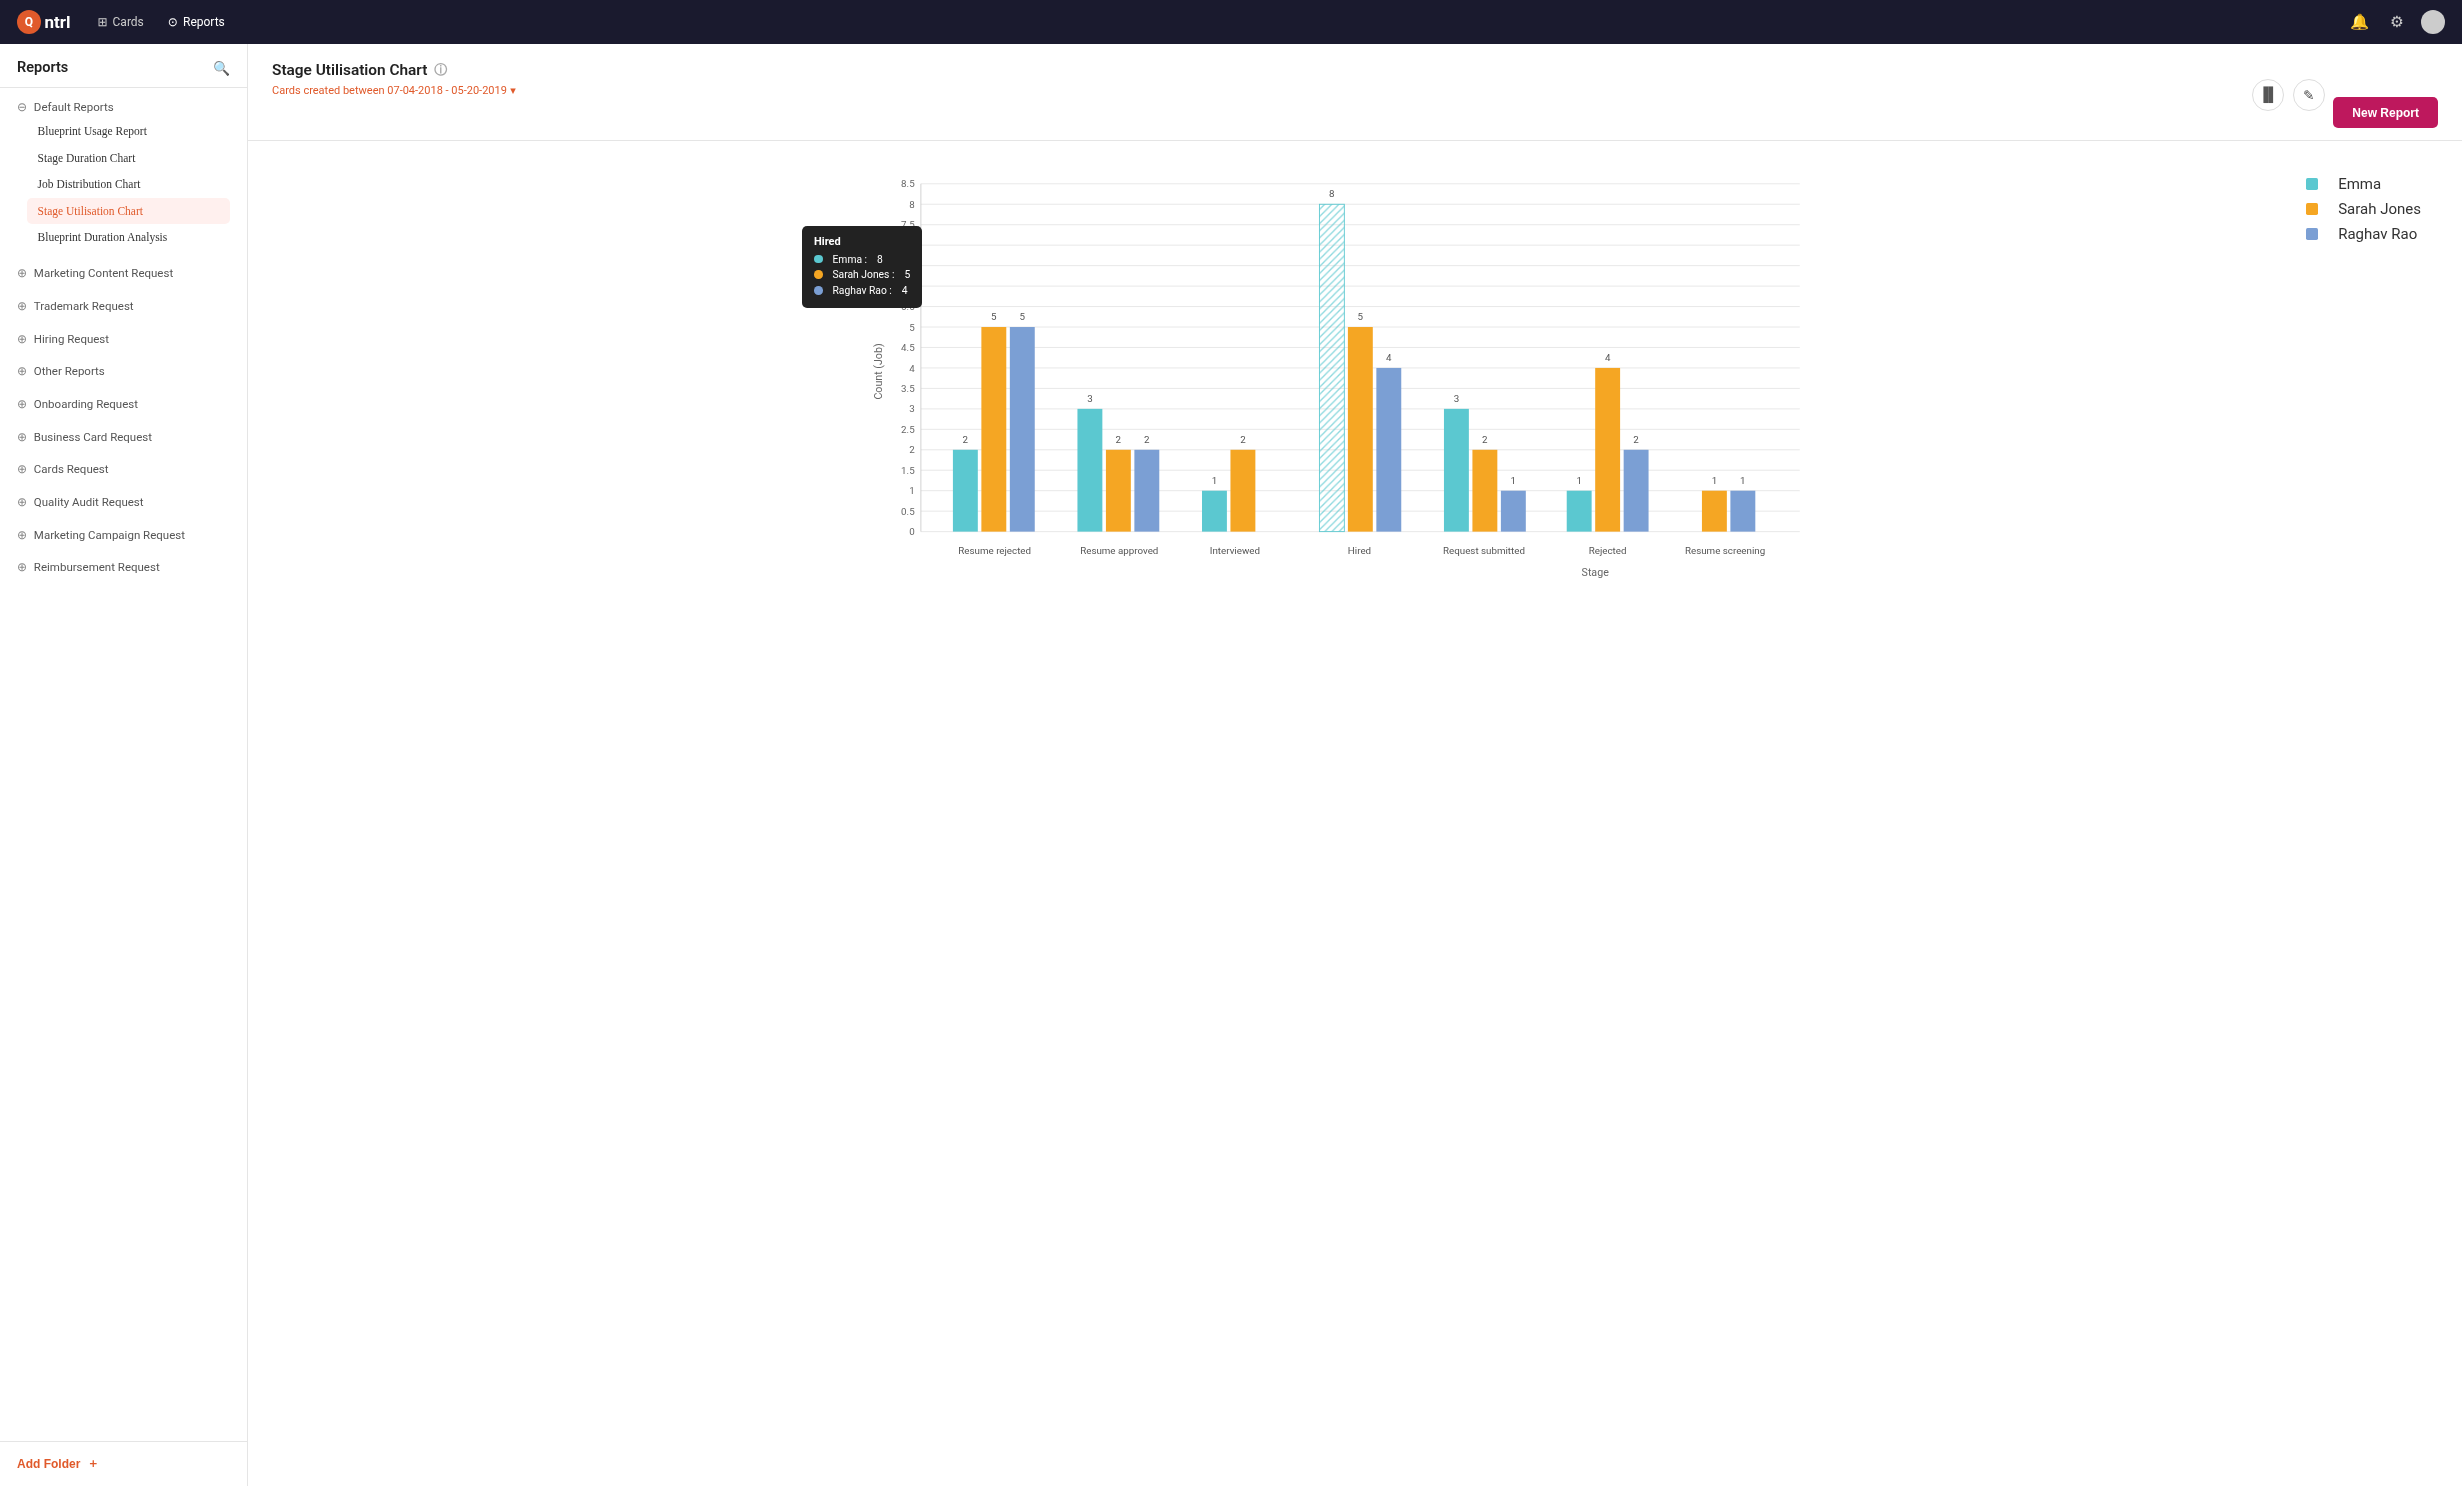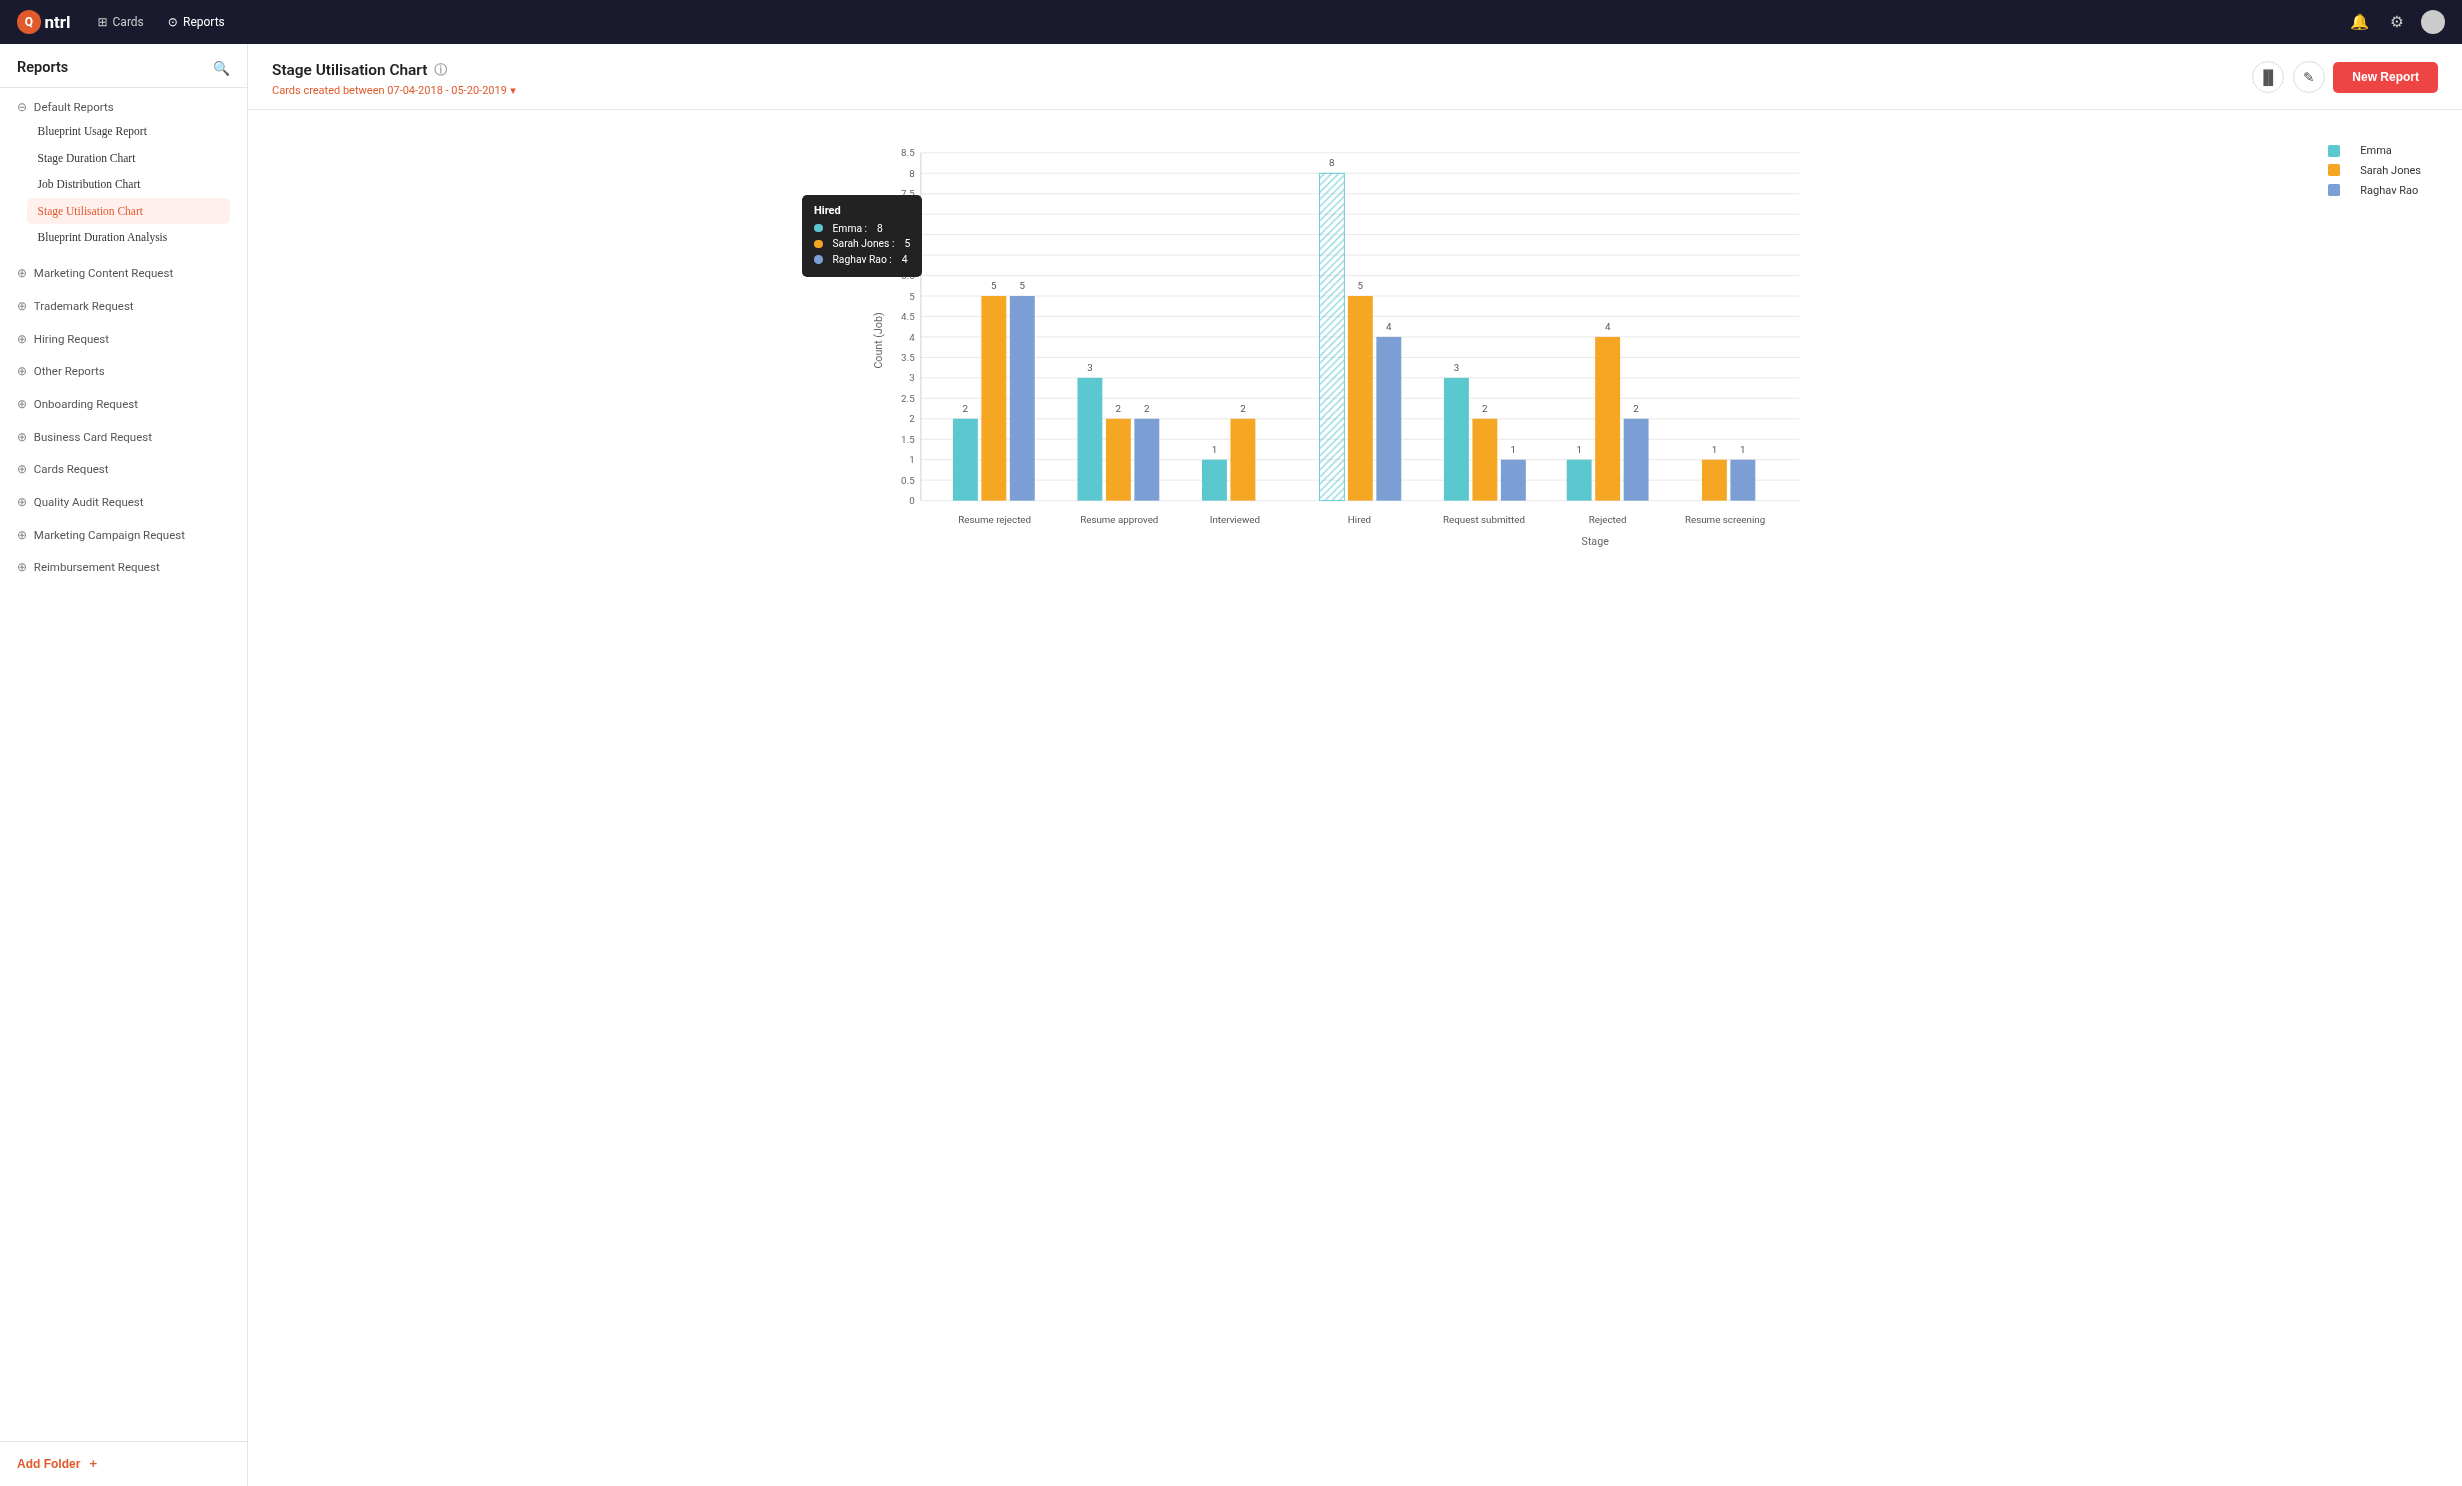--- a/index.html
+++ b/index.html
@@ -210,28 +210,29 @@
       background: #fff;
       border-radius: 50%;
       display: flex;
       align-items: center;
       justify-content: center;
       cursor: pointer;
       font-size: 13.7px;
       color: #555;
     }
     .new-report-btn {
-      background: #ef4444;
+      background: #be185d;
       color: #fff;
       border: none;
       border-radius: 5.1px;
       padding: 8.5px 19px;
       font-size: 12px;
       font-weight: 600;
       cursor: pointer;
+      margin-top: 36px;
     }
 
     
     .chart-container {
       flex: 1;
       padding: 17px 24px;
       overflow: auto;
       position: relative;
     }
     .chart-wrapper {
@@ -246,21 +247,21 @@
       top: 17px;
       right: 17px;
       display: flex;
       flex-direction: column;
       gap: 6.8px;
     }
     .legend-item {
       display: flex;
       align-items: center;
       gap: 20px;
-      font-size: 11px;
+      font-size: 15px;
       color: #333;
     }
     .legend-color {
       width: 12px;
       height: 12px;
       border-radius: 1.7px;
     }
 
     
     .chart-svg {

